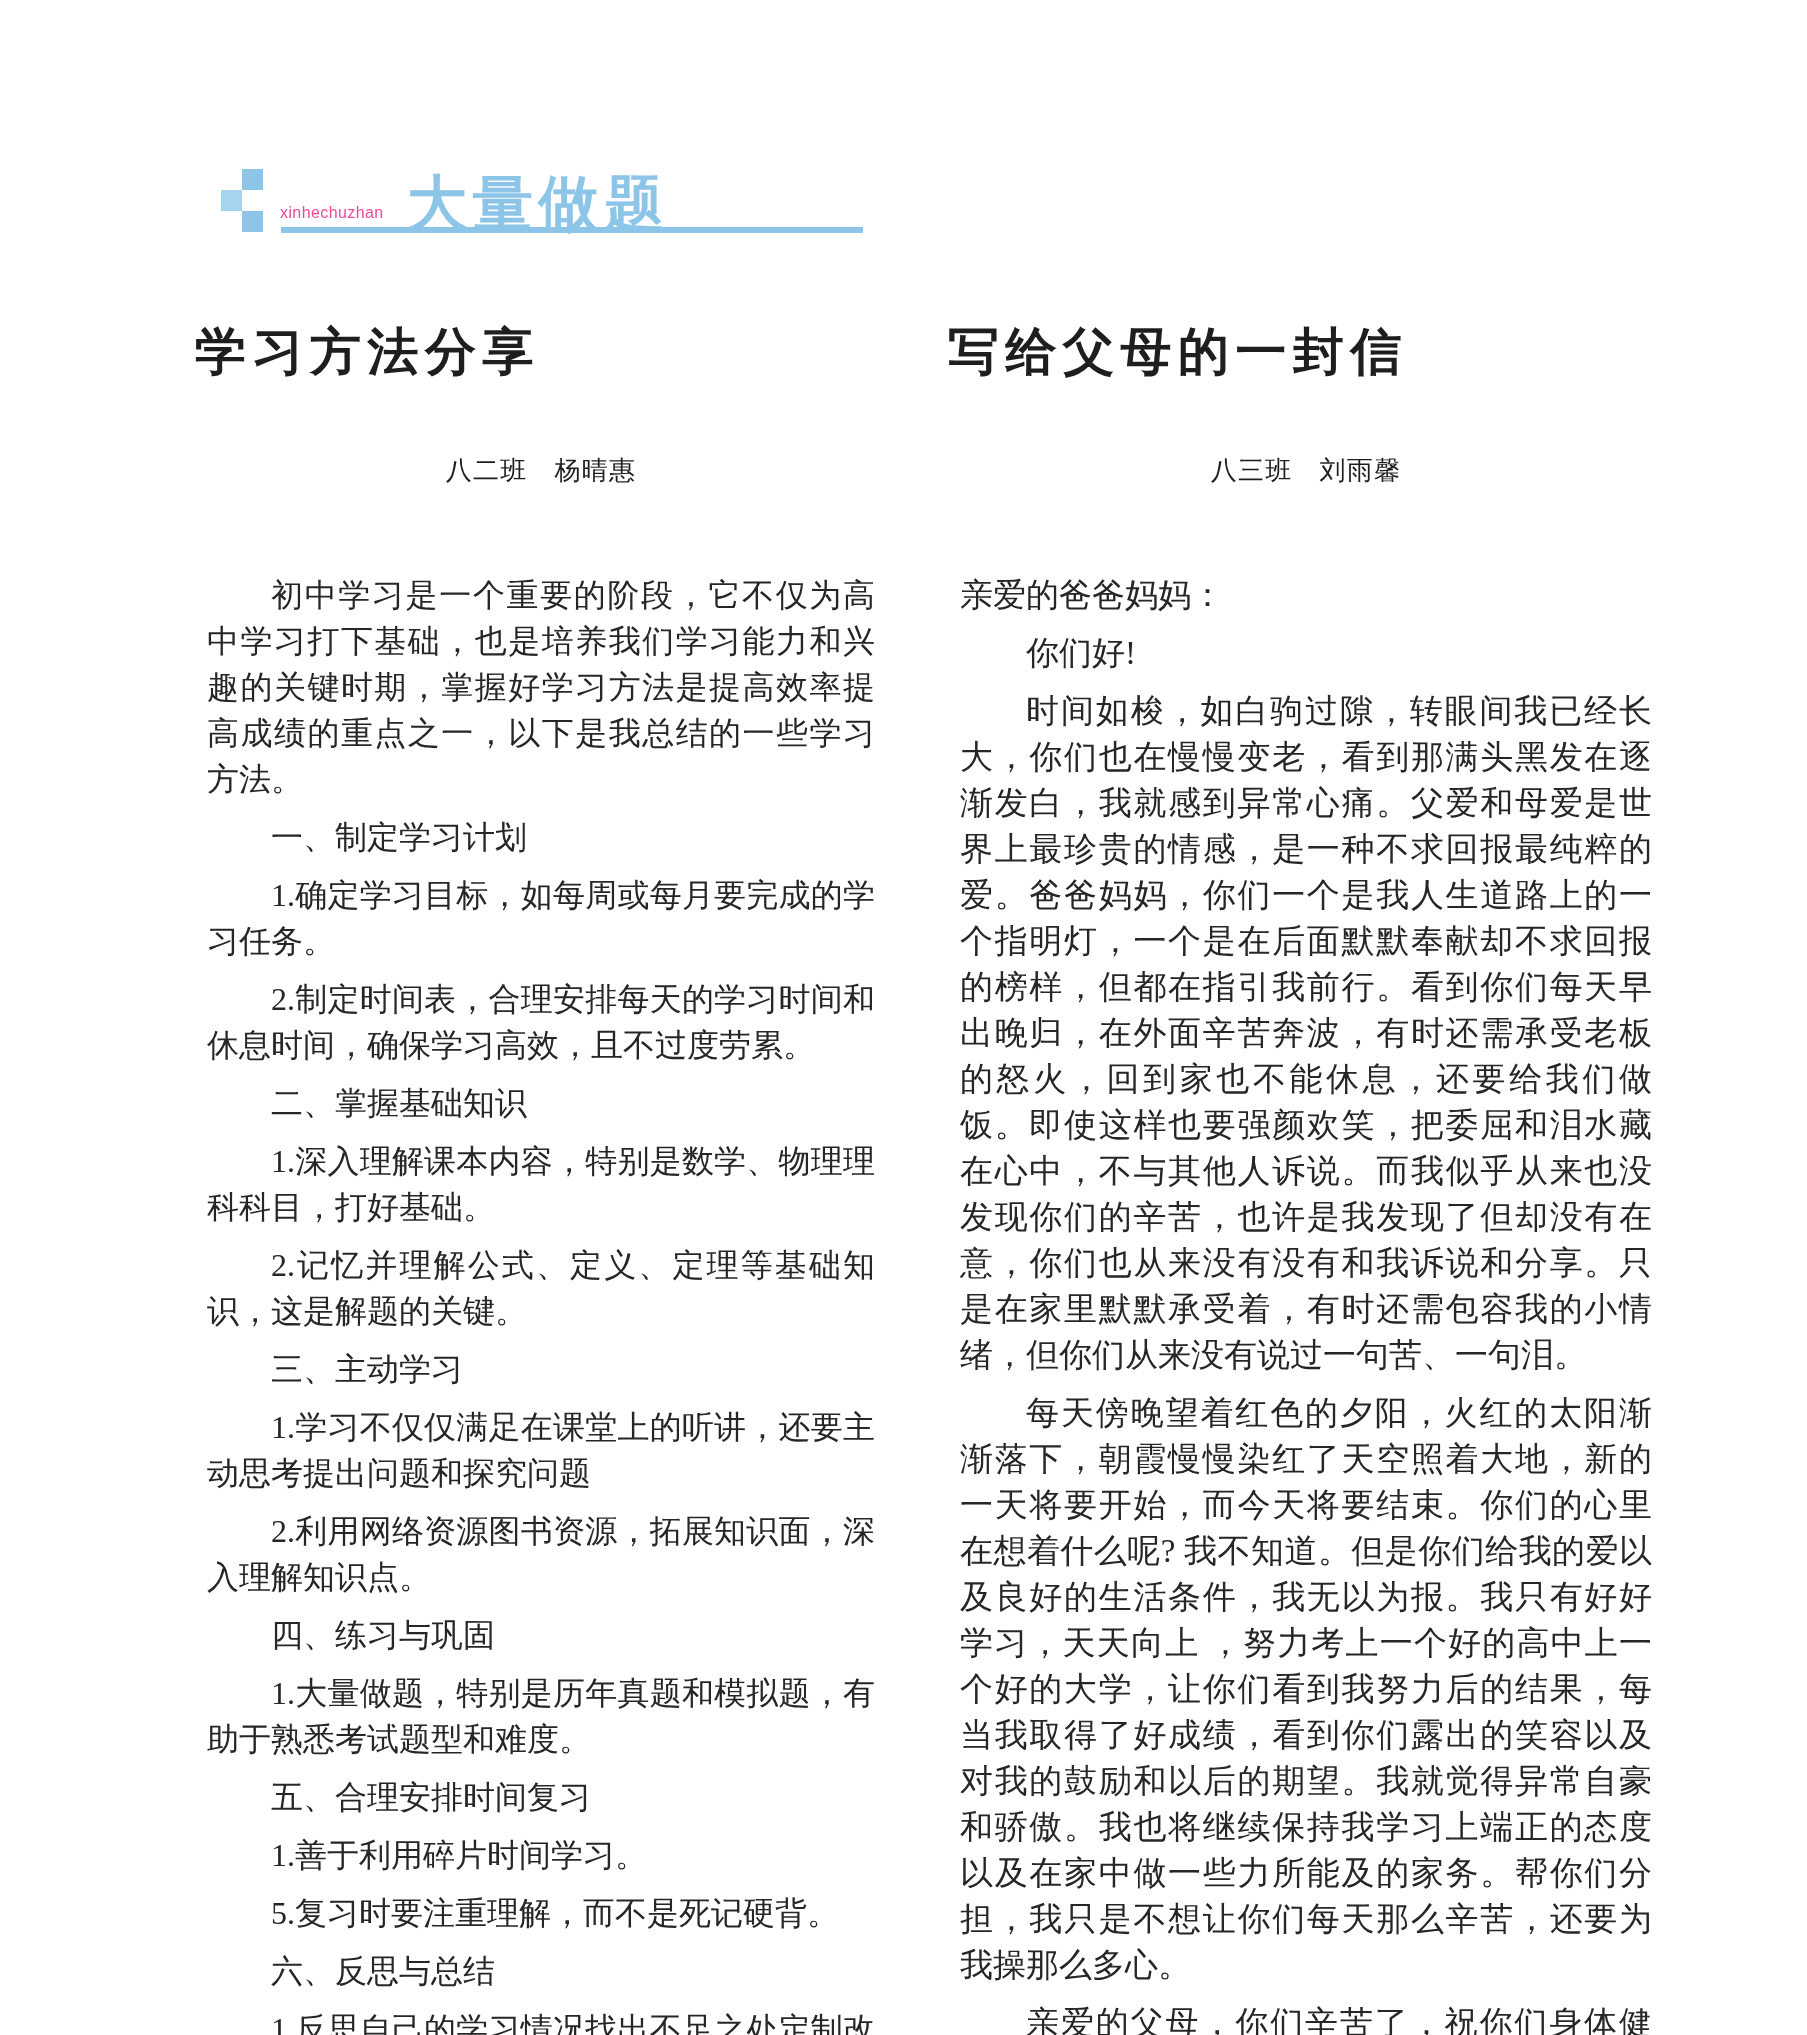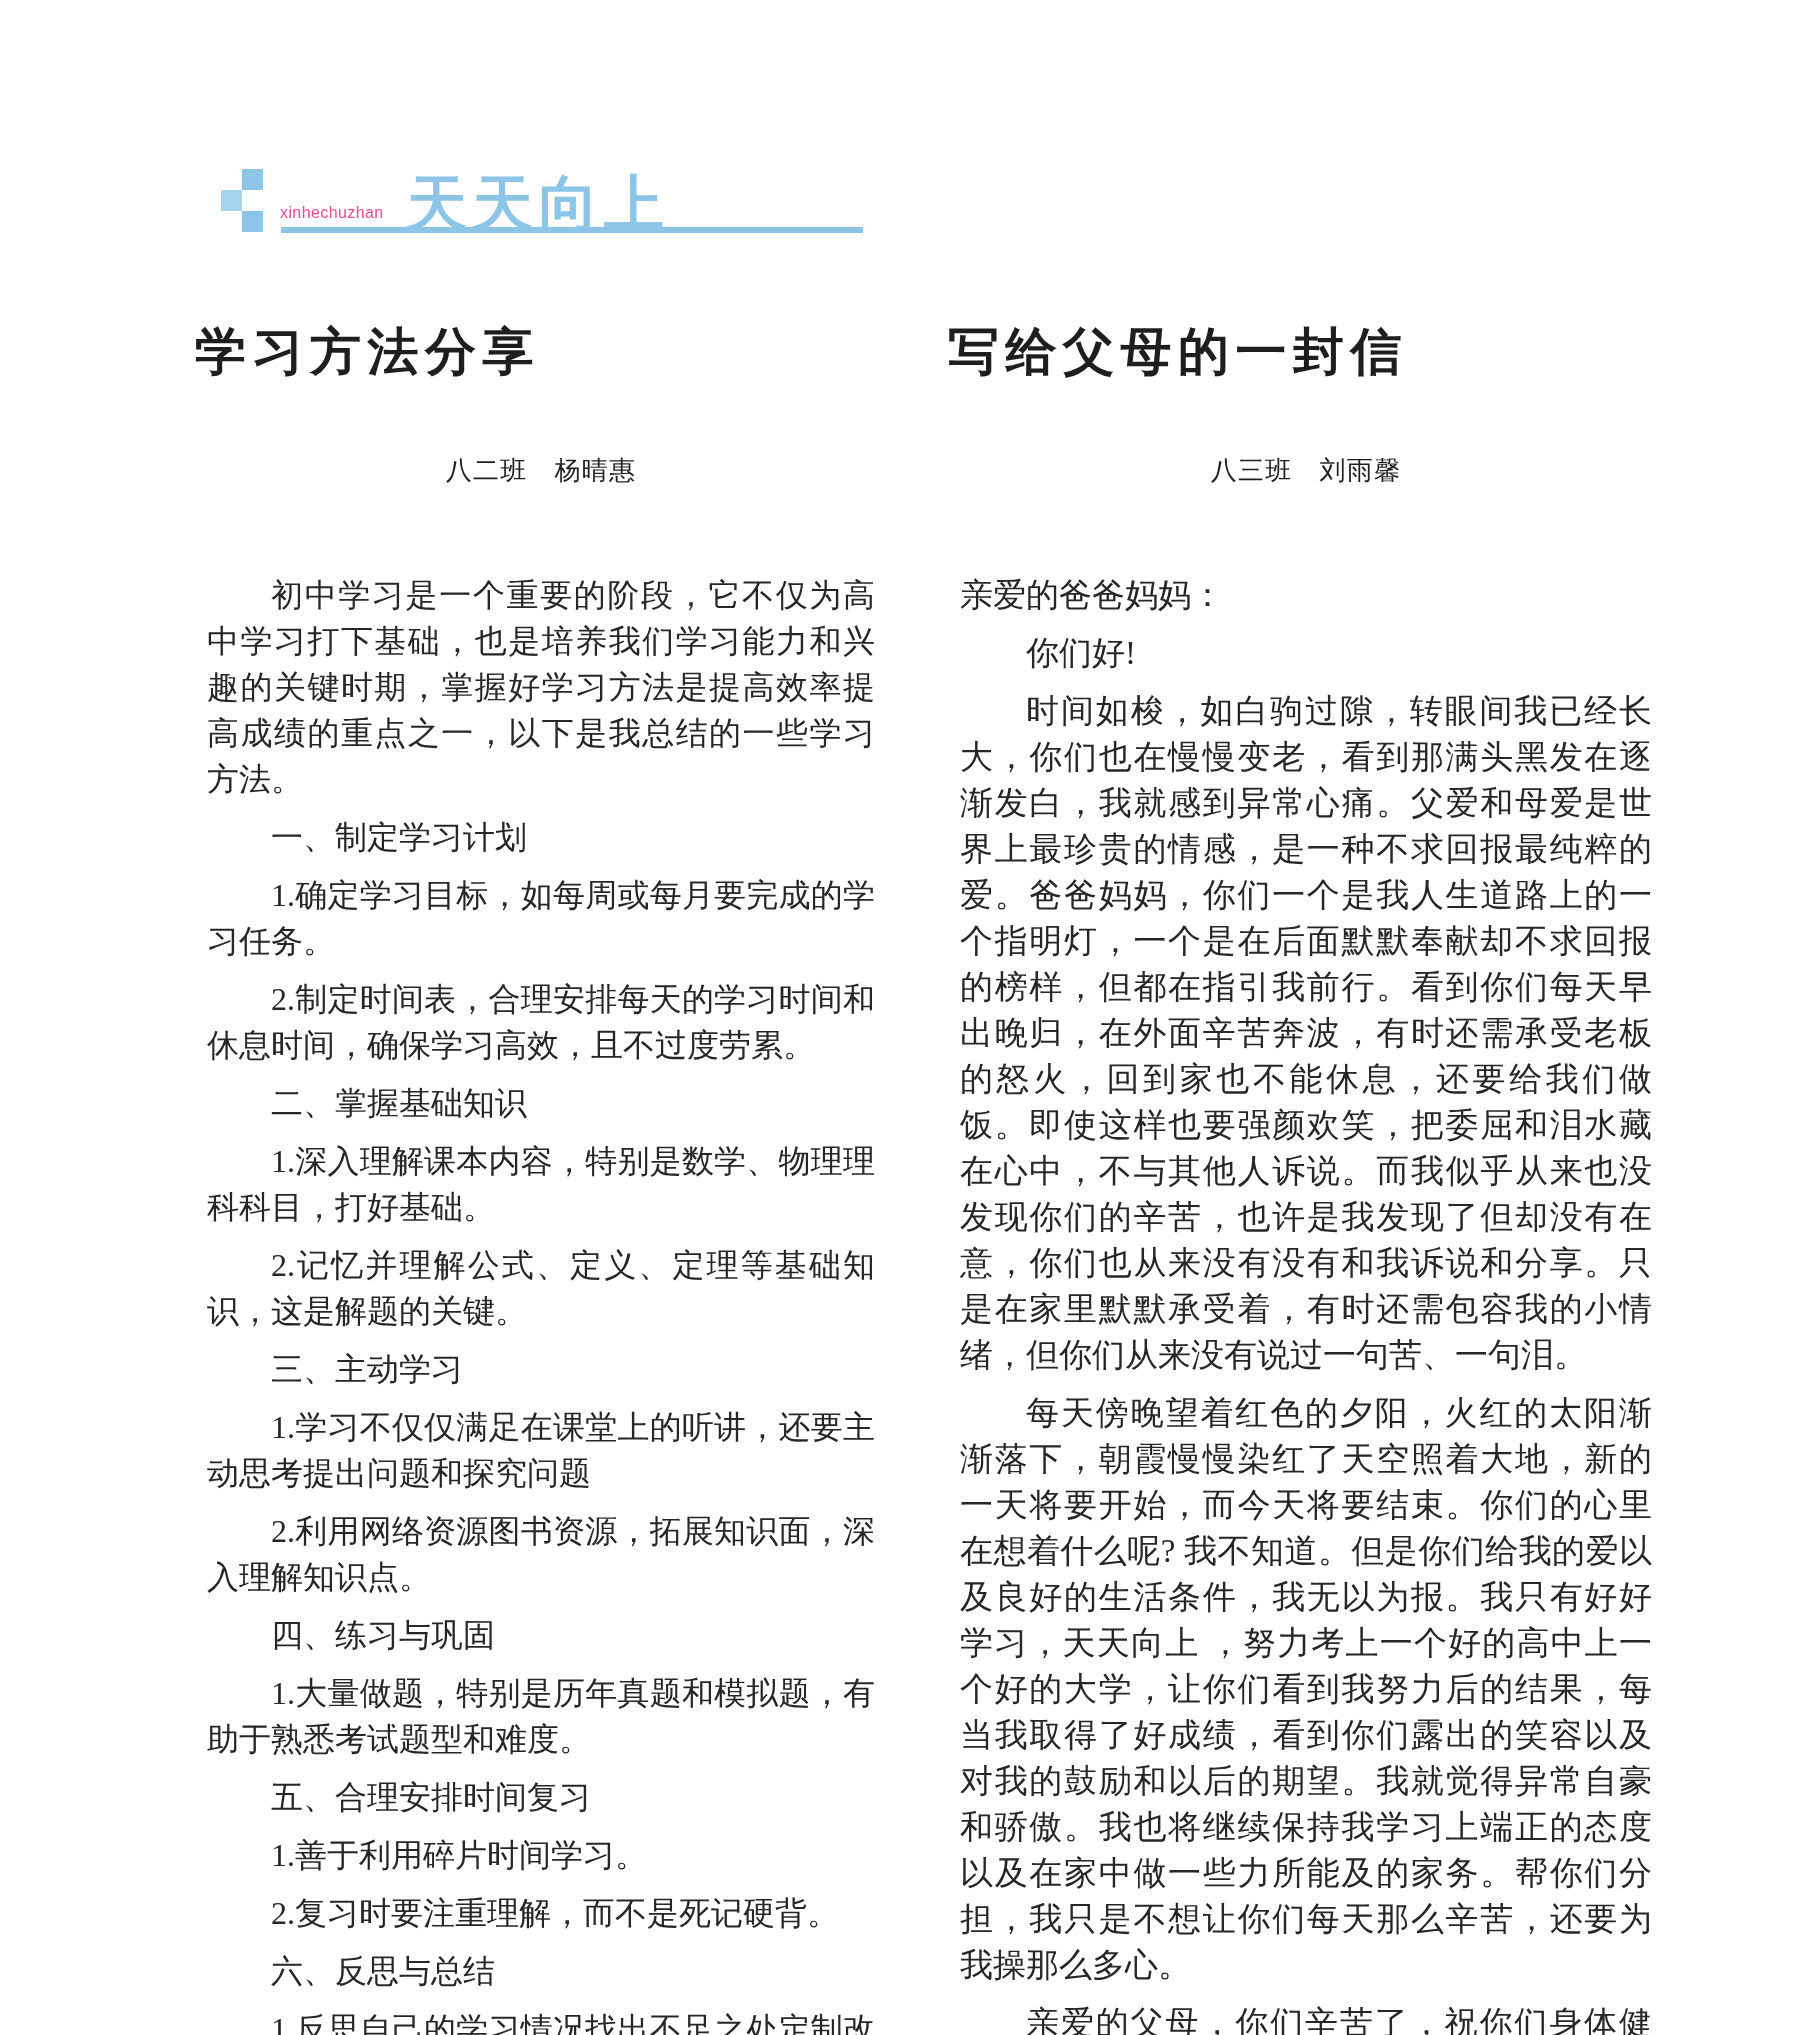--- a/index.html
+++ b/index.html
@@ -60,21 +60,21 @@
 </head>
 <body>
 
 <div class="page">
 
   <header>
     <div class="logo-sq top"></div>
     <div class="logo-sq left"></div>
     <div class="logo-sq bottom"></div>
     <span class="logo-en">xinhechuzhan</span>
-    <span class="logo-cn">天天向上</span>
+    <span class="logo-cn">大量做题</span>
     <div class="header-rule"></div>
   </header>
 
   <section class="col col-left">
     <h1 class="art-title">学习方法分享</h1>
     <div class="art-author">八二班　杨晴惠</div>
     <div class="art-body">
 
         <p class="para">初中学习是一个重要的阶段，它不仅为高中学习打下基础，也是培养我们学习能力和兴趣的关键时期，掌握好学习方法是提高效率提高成绩的重点之一，以下是我总结的一些学习方法。</p>
 
@@ -98,21 +98,21 @@
 
         <p class="para">四、练习与巩固</p>
 
         <p class="para">1.大量做题，特别是历年真题和模拟题，有助于熟悉考试题型和难度。</p>
 
 
         <p class="para">五、合理安排时间复习</p>
 
         <p class="para">1.善于利用碎片时间学习。</p>
 
-        <p class="para">2.复习时要注重理解，而不是死记硬背。</p>
+        <p class="para">5.复习时要注重理解，而不是死记硬背。</p>
 
         <p class="para">六、反思与总结</p>
 
         <p class="para">1.反思自己的学习情况找出不足之处定制改进措施。</p>
 
         <p class="para">2.总结学习方法和经验，形成适合自己的学习模式。</p>
 
       </div>
   </section>
 

